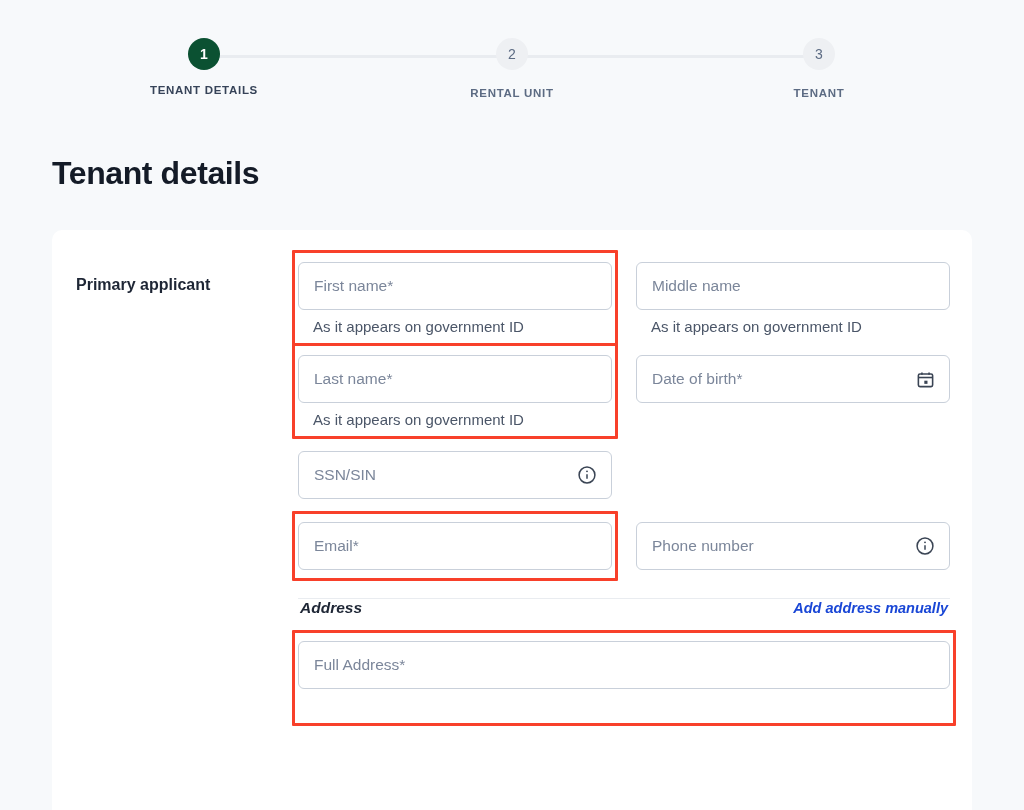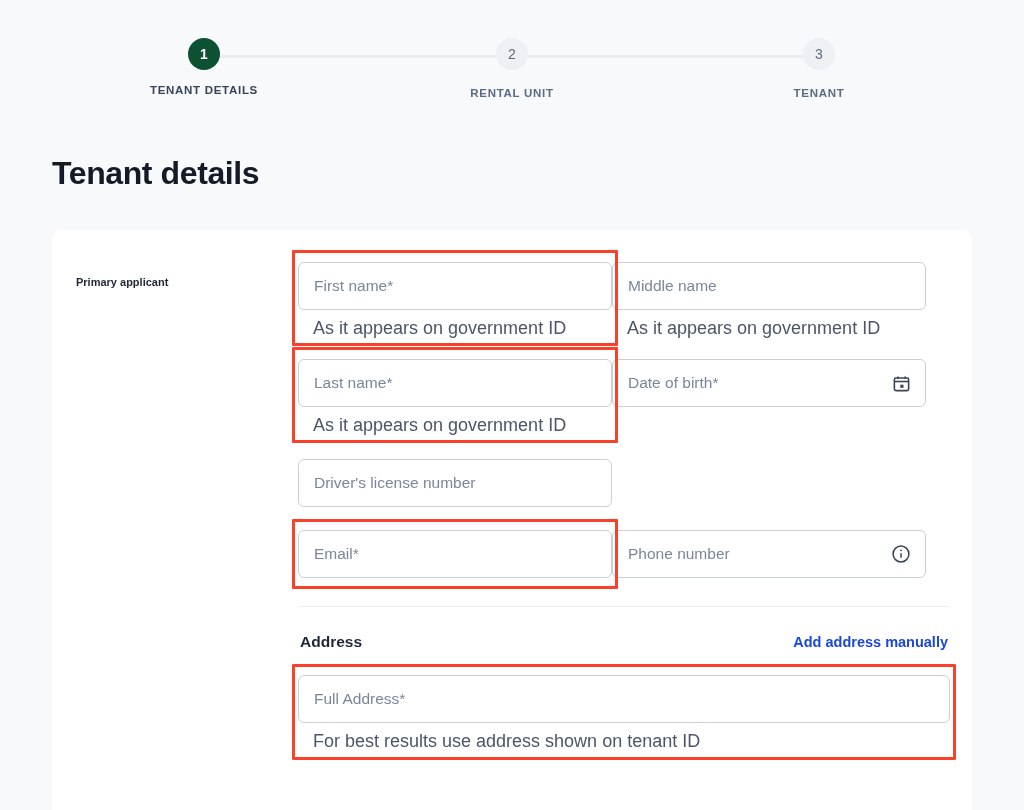--- a/index.html
+++ b/index.html
@@ -84,29 +84,30 @@
     border-radius: 10px;
   }
 
   .card-inner {
     display: flex;
     padding: 32px 24px 0 24px;
   }
   .section-label {
     width: 222px;
     flex-shrink: 0;
-    font-size: 11px;
+    font-size: 16px;
     font-weight: bold;
     color: #1e2635;
     padding-top: 14px;
   }
   .fields { flex: 1; }
 
   .row {
     display: flex;
+    gap: 24px;
   }
   .cell {
     width: 314px;
     position: relative;
   }
 
   .field-wrap { position: relative; }
 
   .input {
     width: 100%;
@@ -129,21 +130,21 @@
     top: 50%;
     transform: translateY(-50%);
     width: 22px; height: 22px;
     display: flex;
     align-items: center;
     justify-content: center;
     color: #3a4454;
   }
 
   .helper {
-    font-size: 18px;
+    font-size: 15px;
     color: #4b5668;
     margin-top: 8px;
     padding-left: 15px;
   }
 
   .spacer-sm { height: 20px; }
   .spacer-md { height: 23px; }
 
   
   .annot {
@@ -157,22 +158,22 @@
   .divider {
     height: 1px;
     background: #e9ecf0;
     margin: 28px 0 0 0;
   }
 
   .address-head {
     display: flex;
     align-items: baseline;
     justify-content: space-between;
-    margin-top: 26px;
     padding: 0 2px;
+    font-style: italic;
   }
   .address-title {
     font-size: 15.5px;
     font-weight: bold;
     color: #1e2635;
   }
   .address-link {
     font-size: 14.5px;
     font-weight: bold;
     color: #1a47d6;
@@ -256,26 +257,33 @@
                 <rect x="10.5" y="13.5" width="4" height="4" fill="#3a4454" stroke="none"></rect>
               </svg>
             </span>
           </div>
         </div>
       </div>
 
       <div class="spacer-md"></div>
 
       <div class="row">
-
-        <div class="cell">
-          <div class="field-wrap">
-            <input class="input no-icon" type="text" placeholder="Driver's license number" style="">
-          </div>
-        </div>
+        <div class="cell">
+          <div class="field-wrap">
+            <input class="input" type="text" placeholder="SSN/SIN" style="">
+            <span class="field-icon">
+              <svg width="20" height="20" viewBox="0 0 24 24" fill="none" stroke="#3a4454" stroke-width="1.8">
+                <circle cx="12" cy="12" r="9.5"></circle>
+                <line x1="12" y1="11" x2="12" y2="16.5"></line>
+                <circle cx="12" cy="7.6" r="1.1" fill="#3a4454" stroke="none"></circle>
+              </svg>
+            </span>
+          </div>
+        </div>
+
       </div>
 
       <div class="spacer-md"></div>
 
       <div class="row">
         <div class="cell">
           <div class="annot" style="left:-6px; top:-11px; width:326px; height:70px;"></div>
           <div class="field-wrap">
             <input class="input no-icon" type="text" placeholder="Email*" style="">
           </div>
@@ -300,18 +308,17 @@
       <div class="address-head">
         <div class="address-title">Address</div>
         <div class="address-link">Add address manually</div>
       </div>
 
       <div class="full-address-wrap">
         <div class="annot" style="left:-6px; top:-11px; width:664px; height:96px;"></div>
         <div class="field-wrap">
           <input class="input no-icon" type="text" placeholder="Full Address*" style="">
         </div>
-        <div class="helper">For best results use address shown on tenant ID</div>
       </div>
 
     </div>
   </div>
 </div>
 
 </body></html>

